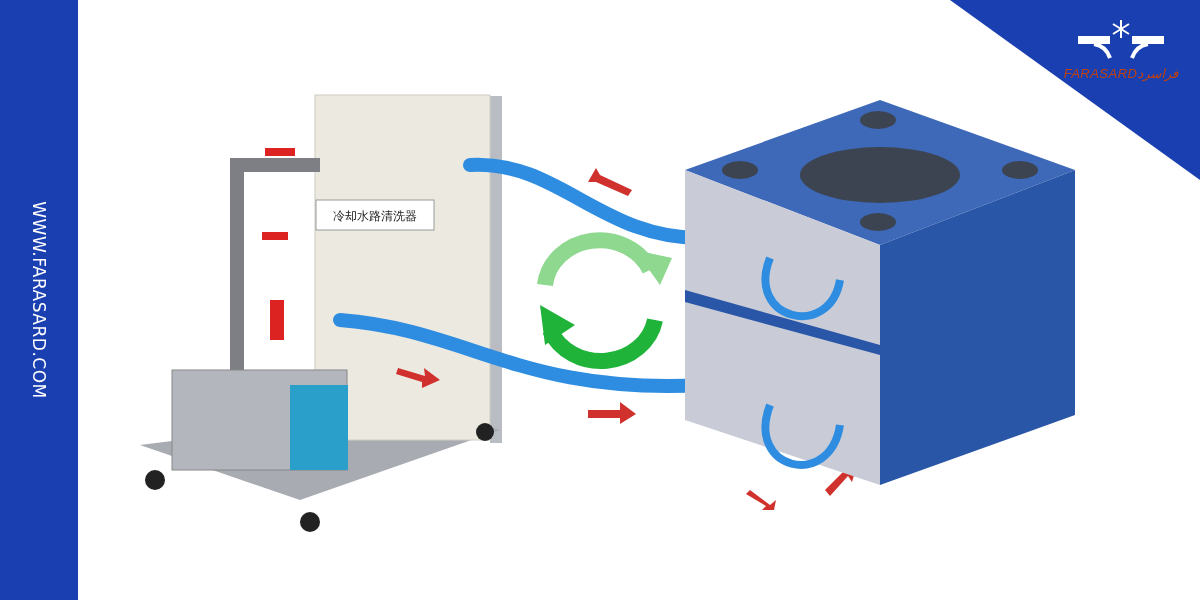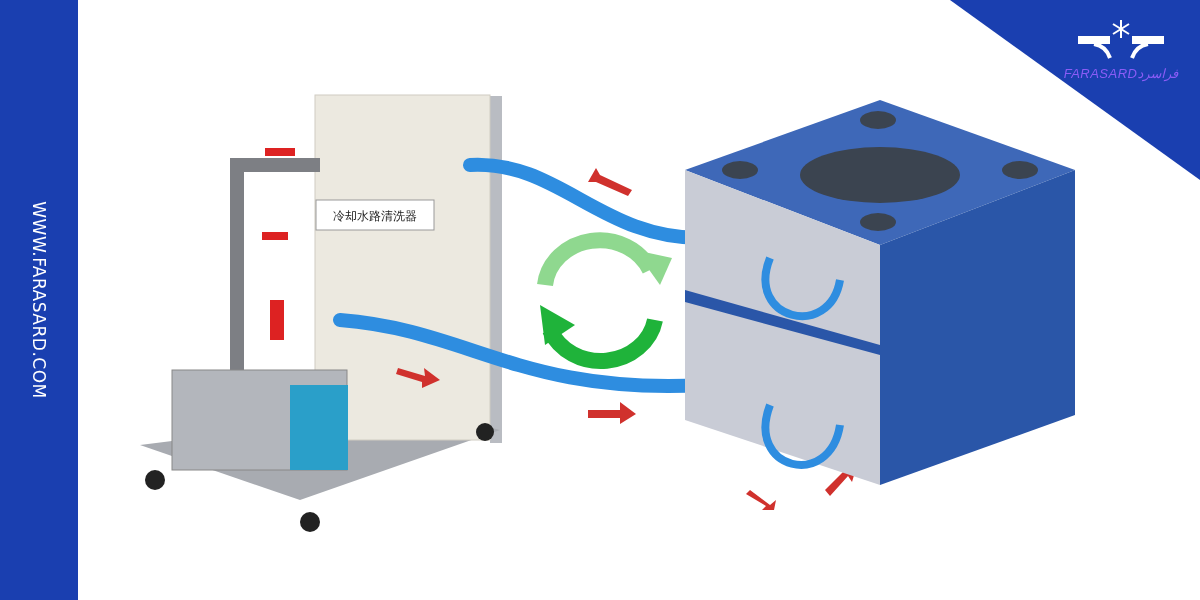--- a/index.html
+++ b/index.html
@@ -1,20 +1,20 @@
 <!DOCTYPE html>
 <html><head>
 <meta charset="utf-8">
 <style>
   html, body { margin:0; padding:0; }
   body { width:1200px; height:600px; position:relative; overflow:hidden; background:#ffffff; font-family:"Liberation Sans", sans-serif; }
   .sidebar { position:absolute; left:0; top:0; width:78px; height:600px; background:#1a3fb0; }
   .sidebar-text { position:absolute; left:39px; top:300px; transform:translate(-50%,-50%) rotate(90deg); color:#fff; font-size:17px; letter-spacing:0.5px; white-space:nowrap; font-family:"DejaVu Sans", sans-serif; }
   .corner { position:absolute; right:0; top:0; width:0; height:0; border-top:180px solid #1a3fb0; border-left:250px solid transparent; }
-  .logo { position:absolute; right:14px; top:18px; width:130px; text-align:center; color:#8b5cf6; }
+  .logo { position:absolute; right:14px; top:18px; width:130px; text-align:center; color:#c2410c; }
   .logo-name { font-size:13px; font-style:italic; letter-spacing:0.5px; margin-top:2px; }
   .scene { position:absolute; left:0; top:0; width:1200px; height:600px; }
 </style>
 </head>
 <body>
 
 <div class="sidebar">
   <div class="sidebar-text">WWW.FARASARD.COM</div>
 </div>
 

